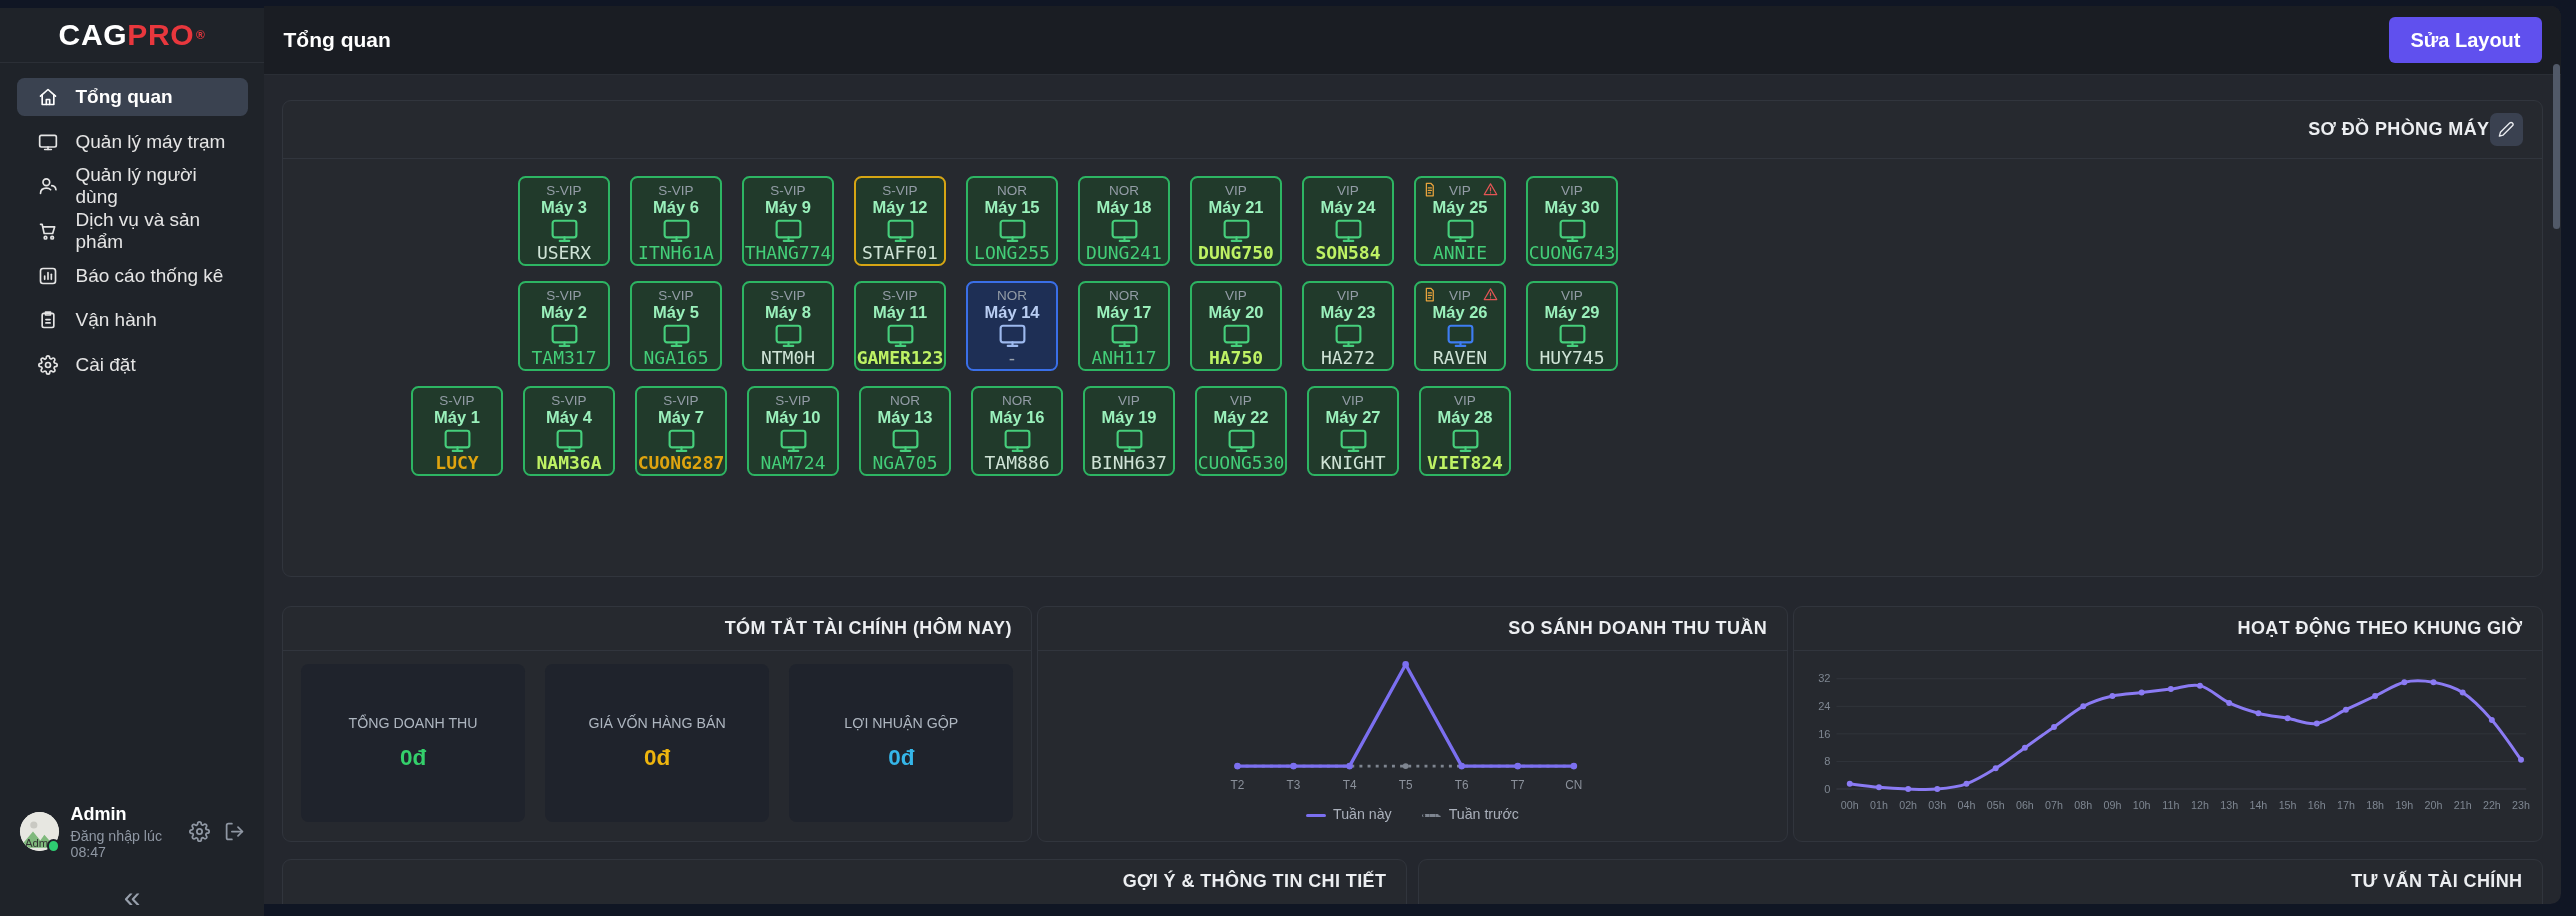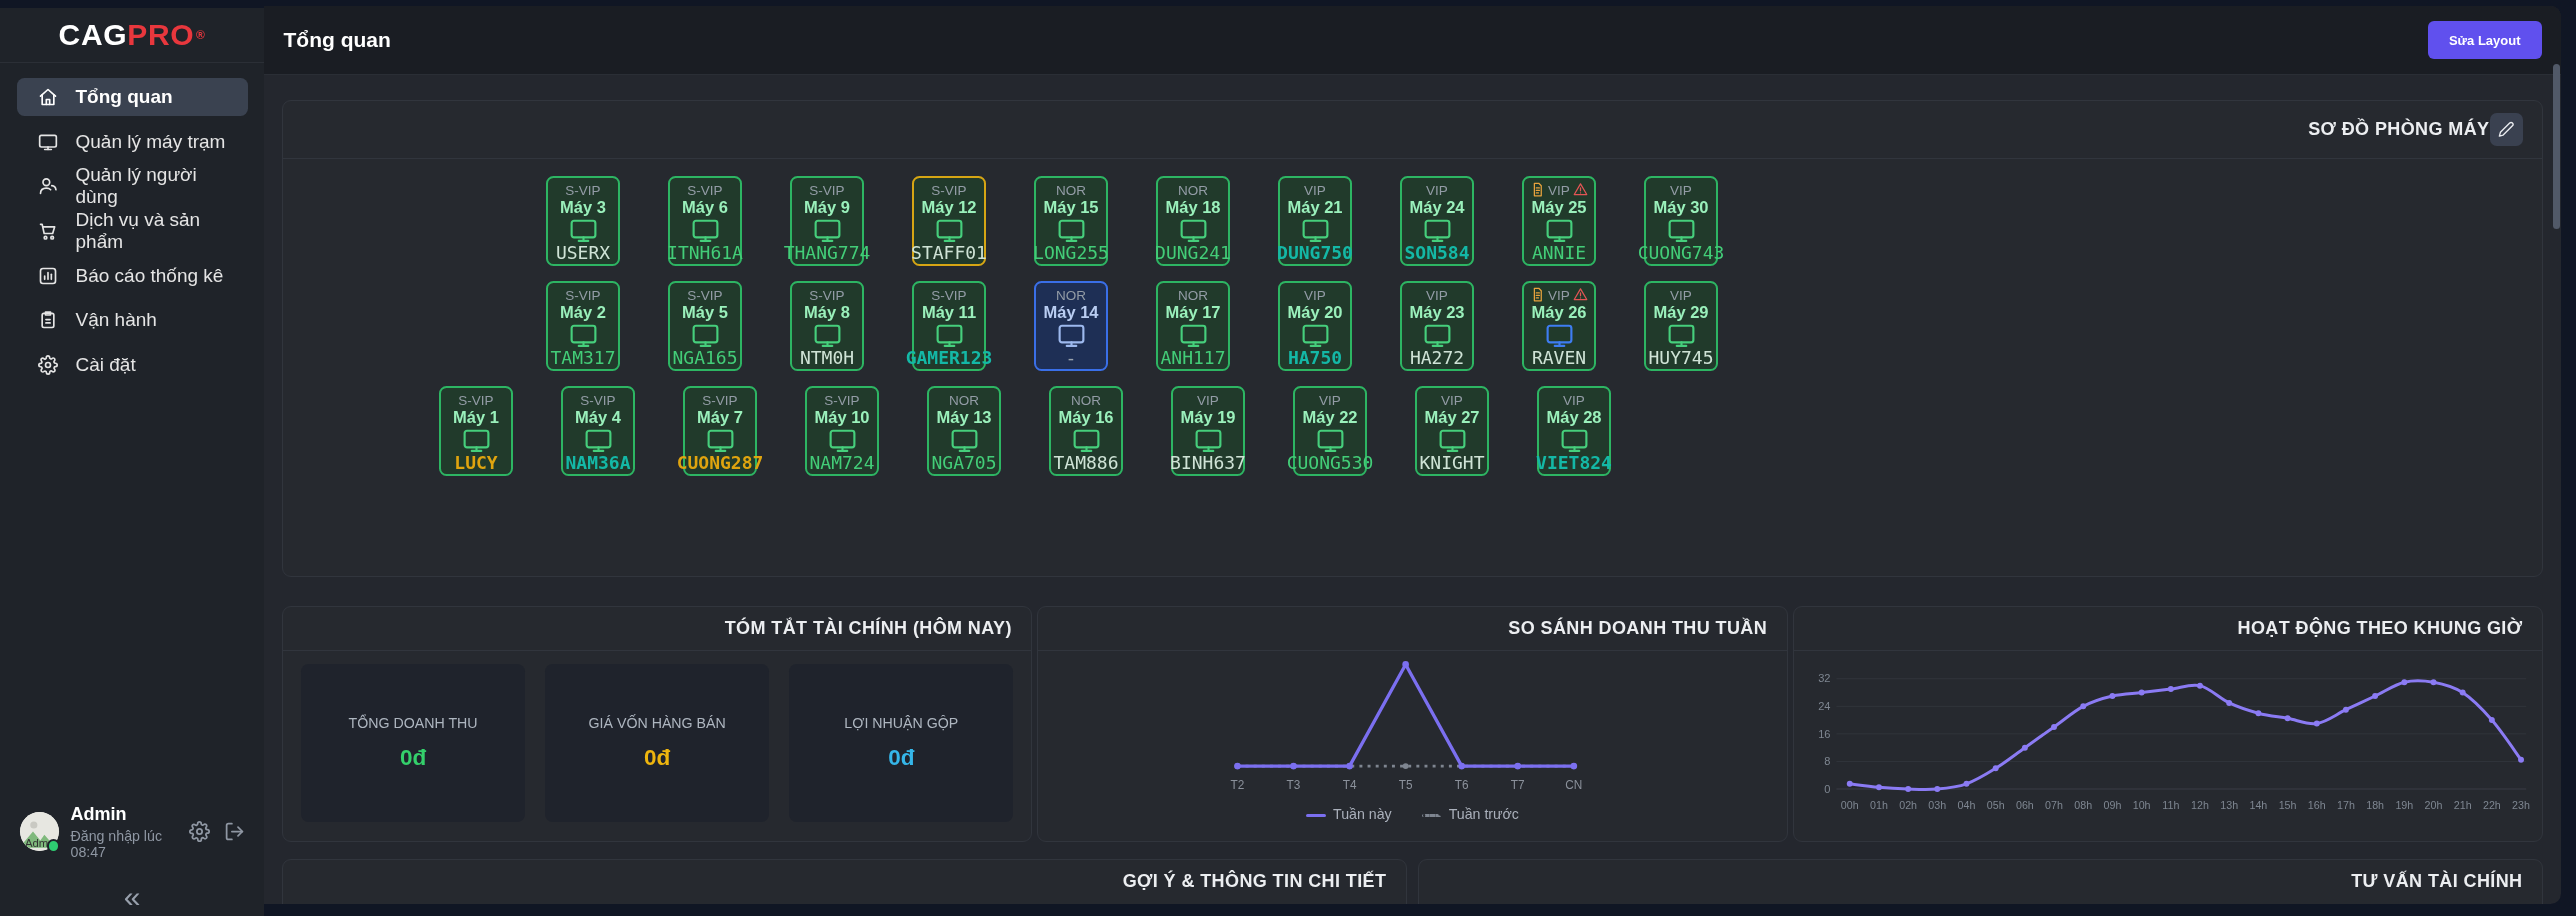--- a/index.html
+++ b/index.html
@@ -26,49 +26,49 @@
   .user-name{font-size:18px;font-weight:bold;color:#fff;}
   .user-sub{font-size:14.2px;color:#8f97a3;margin-top:2.2px;}
   .user-actions{display:flex;gap:13.5px;color:#8f97a3;}
   .user-actions .icn{width:21px;height:21px;cursor:pointer;}
   .collapse-btn{margin:22.5px auto 0;width:52px;text-align:center;color:#98a0ac;font-size:30px;line-height:1;cursor:pointer;}
 
   
   .main{position:fixed;left:264px;top:6px;width:2297px;height:898px;background:#24272e;border-radius:0 10.5px 10.5px 0;overflow:hidden;}
   .topbar{height:69px;background:#1a1d23;border-bottom:0.7px solid #2a2e35;display:flex;align-items:center;justify-content:space-between;padding:0 19.5px;}
   .topbar h1{font-size:21px;font-weight:bold;color:#fff;}
-  .btn-primary{background:#6050ee;color:#fff;font-size:13px;font-weight:bold;padding:11.2px 21px;border-radius:6px;border:none;cursor:pointer;font-family:inherit;}
+  .btn-primary{background:#6050ee;color:#fff;font-size:20px;font-weight:bold;padding:11.2px 21px;border-radius:6px;border:none;cursor:pointer;font-family:inherit;}
   .content{padding:25px 18px 0;}
 
   .panel{background:#26292f;border:0.7px solid #31353d;border-radius:9px;overflow:hidden;}
   .panel-head{display:flex;justify-content:flex-end;align-items:center;padding:0 19.5px;border-bottom:0.7px solid #31353d;}
   .panel-title{font-size:18px;font-weight:bold;color:#eceef1;letter-spacing:0.4px;}
 
   
   .map-panel{height:477px;margin-bottom:28.5px;}
   .map-panel .panel-head{height:58px;}
   .icon-btn{width:33px;height:33px;border-radius:6.7px;background:#3a4150;border:none;color:#e8eaee;display:flex;align-items:center;justify-content:center;cursor:pointer;}
   .icon-btn .icn{width:16.5px;height:16.5px;}
   .map-body{padding:16.5px 18px;}
   .m-row{display:flex;gap:20px;margin-bottom:15px;}
   .m-row.r12{margin-left:217px;}
   .m-row.r3{margin-left:110px;}
-  .mc{position:relative;width:74px;height:90px;border-radius:7.5px;border:2.2px solid #2db563;background:#213a2b;display:flex;flex-direction:column;align-items:center;justify-content:space-between;padding:6.7px 1.5px 7.5px;cursor:pointer;margin-left:28px;}
+  .mc{position:relative;width:92px;height:90px;border-radius:7.5px;border:2.2px solid #2db563;background:#213a2b;display:flex;flex-direction:column;align-items:center;justify-content:space-between;padding:6.7px 1.5px 7.5px;cursor:pointer;}
   .mc.b-yellow{border-color:#d6a514;}
   .mc.b-blue{border-color:#3a6fe8;background:#1e2f55;}
   .mc .tier{font-size:13.5px;color:#939ca6;line-height:1;}
   .mc .mname{font-size:16.5px;font-weight:bold;color:#9af0bb;line-height:1.1;}
   .mc.b-blue .mname{color:#b9cdf2;}
   .mc .mon{width:31px;height:28.5px;color:#46cf7c;}
   .mc .mon.ic-blue{color:#3e7df2;}
   .mc .mon.ic-softblue{color:#9db9ee;}
   .mc .uname{font-size:18px;font-family:"DejaVu Sans Mono","Liberation Mono",monospace;line-height:1;}
   .uc-green{color:#43cd78;}
   .uc-white{color:#cfe3d6;}
-  .uc-blue{color:#14b8a6;font-weight:bold;}
+  .uc-blue{color:#bef264;font-weight:bold;}
   .uc-yellow{color:#dfa40f;font-weight:bold;}
   .uc-gray{color:#9aa3ad;}
   .badge{position:absolute;top:4.5px;width:15px;height:15px;}
   .badge.doc{left:6px;color:#e8a33d;}
   .badge.warn{right:6px;color:#e25555;}
 
   
   .row2{display:flex;gap:5px;margin-bottom:17px;}
   .row2 .panel{flex:1;height:236px;}
   .row2 .panel-head{height:44px;}

